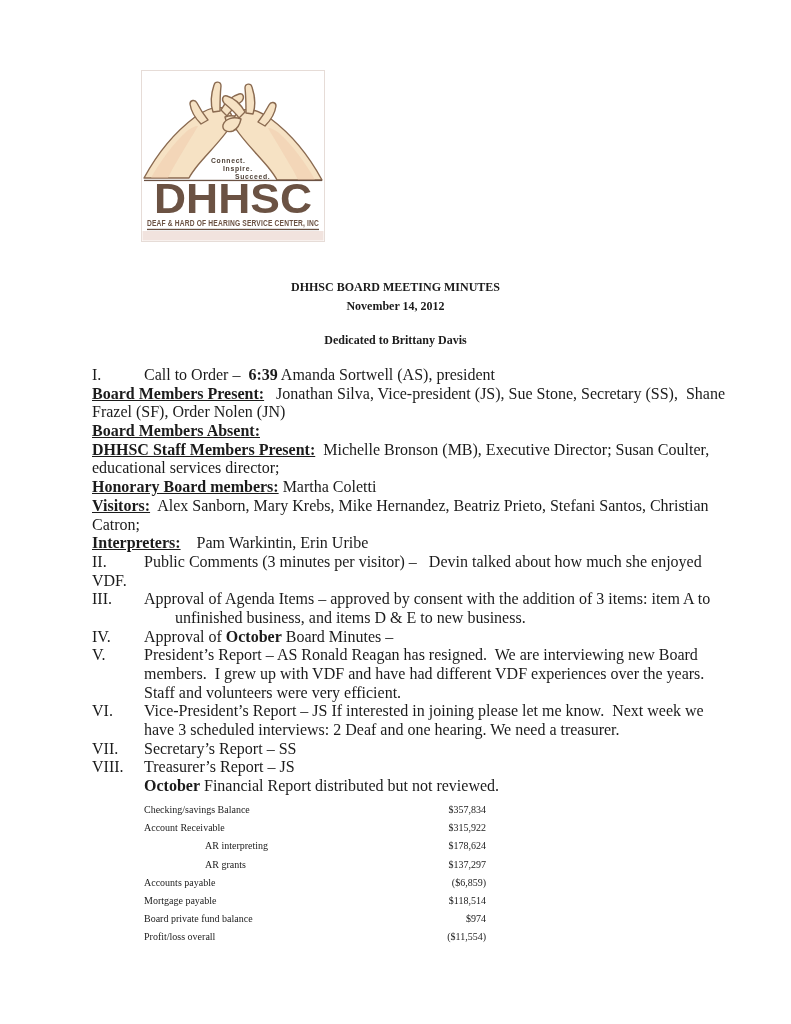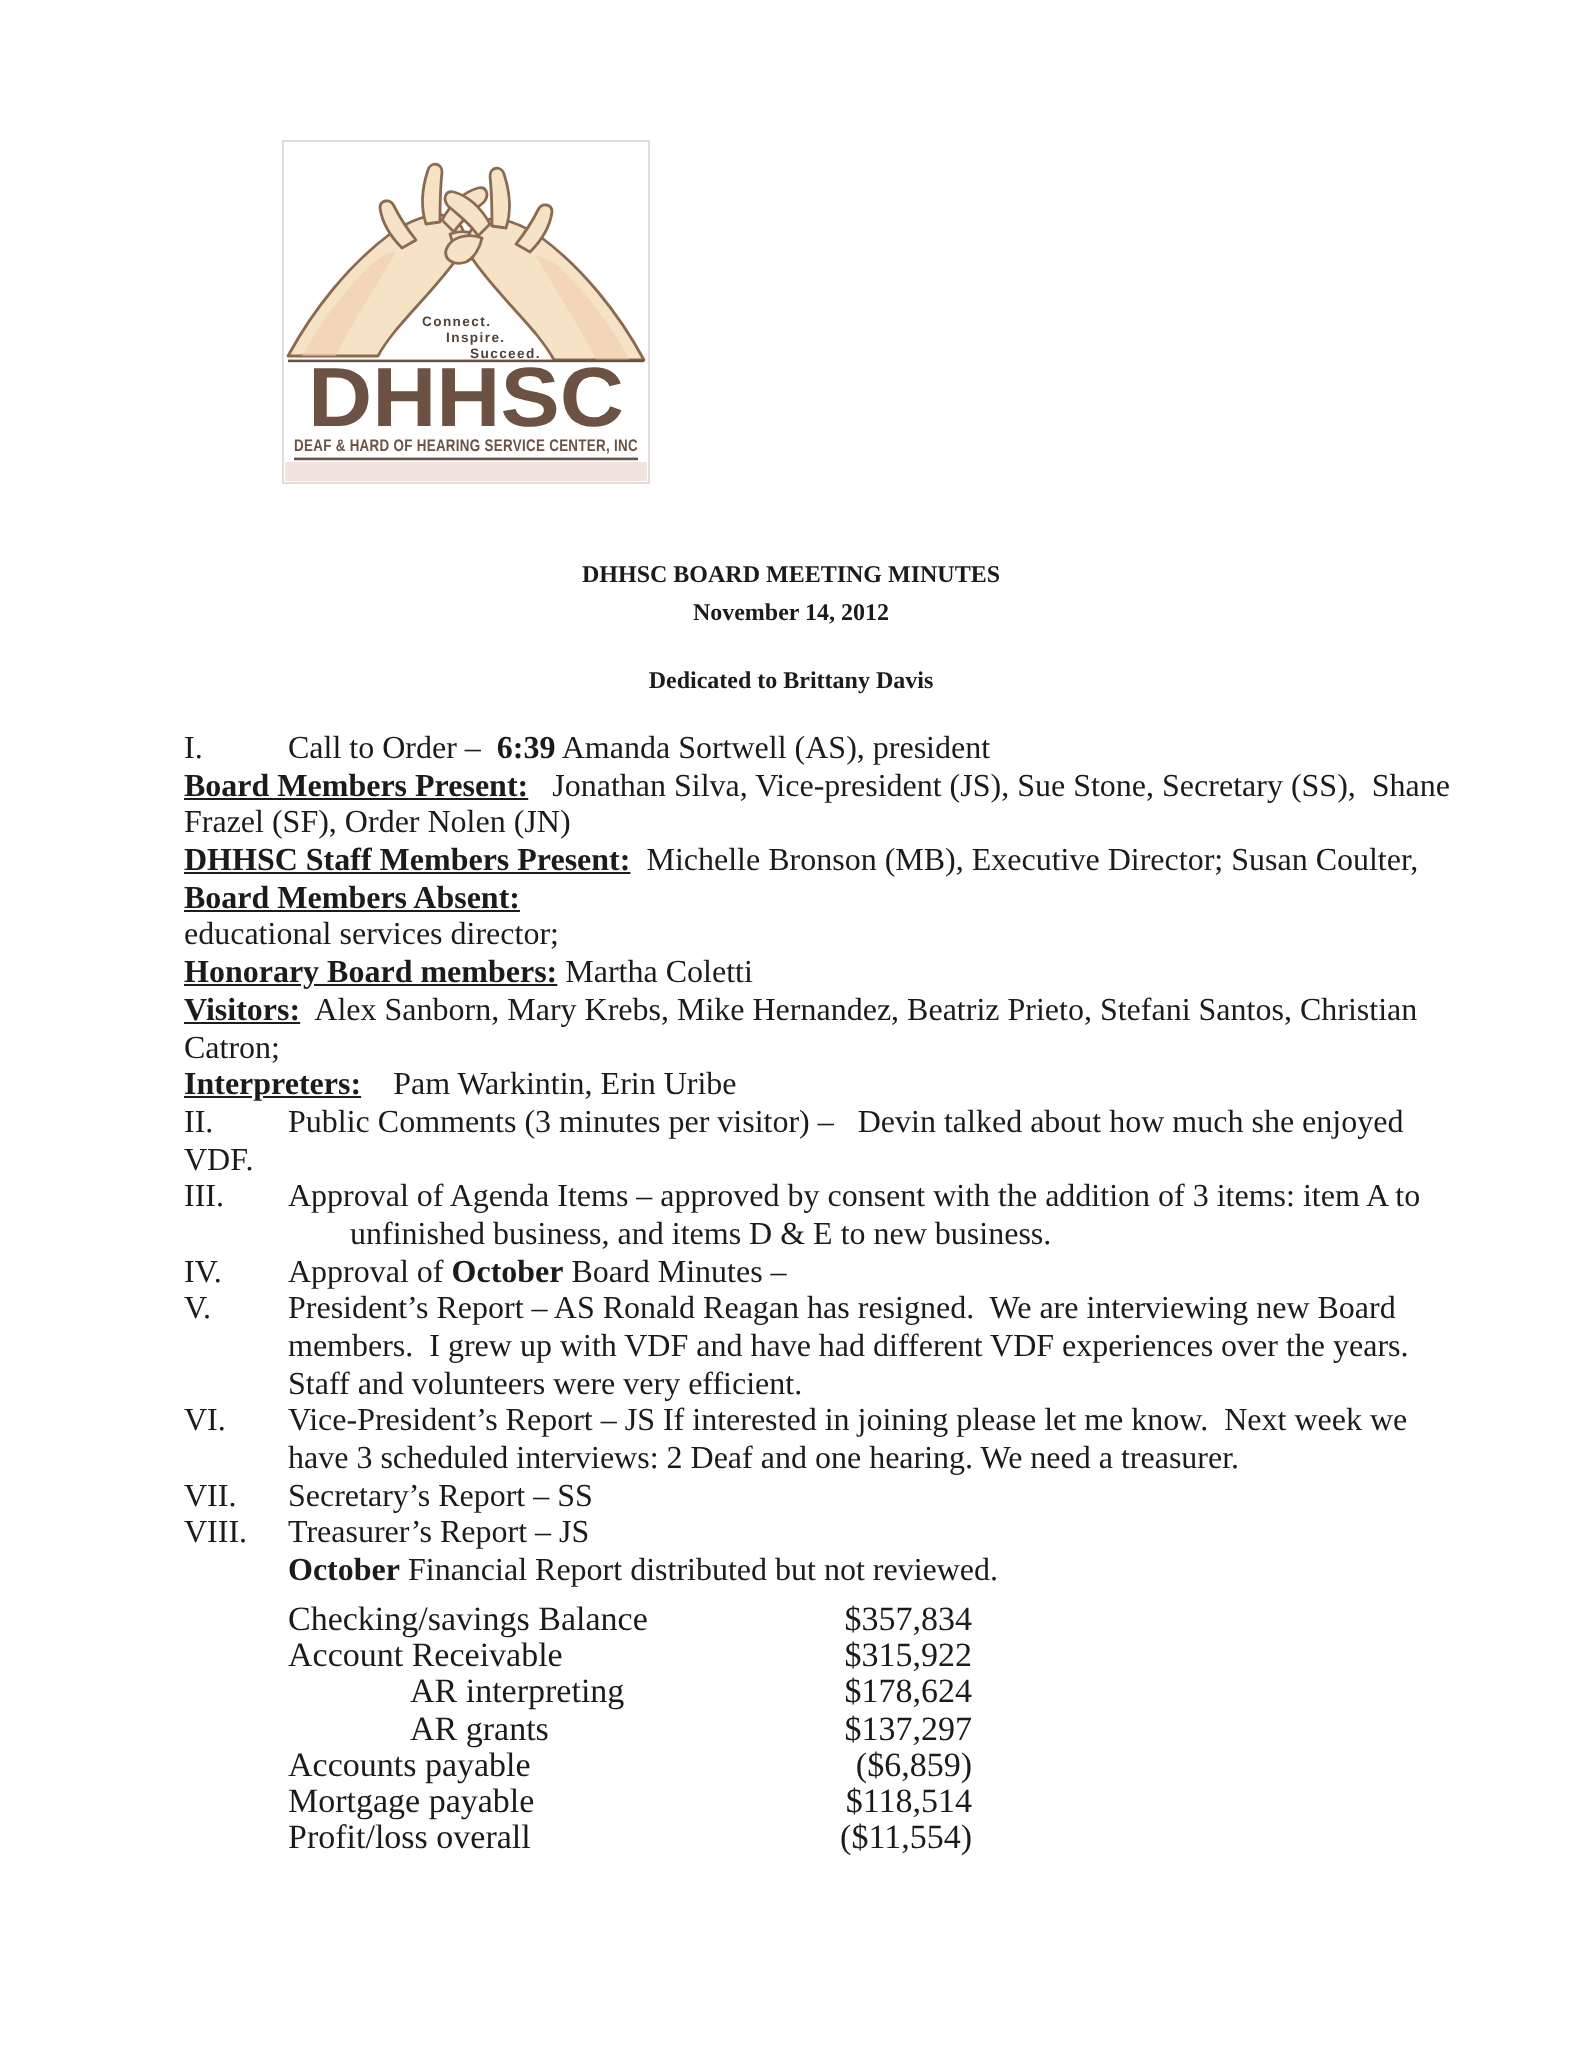--- a/index.html
+++ b/index.html
@@ -17,21 +17,21 @@
 
   .bodytext { position:absolute; left:92px; top:366px; width:611px;
               font-size:16px; }
   .ln  { height:18.7px; line-height:18.7px; white-space:pre; }
   .num { display:inline-block; width:52px; white-space:pre; }
   .ind1 { padding-left:52px; }
   .ind2 { padding-left:83px; }
   .u { text-decoration:underline;font-weight:bold; }
   .b { font-weight:bold; }
 
-  .fin { position:absolute; left:92px; top:801px; width:394px; font-size:17px; }
+  .fin { position:absolute; left:92px; top:801px; width:394px; font-size:10px; }
   .frow { height:18.2px; line-height:18.2px; display:flex; }
   .flabel { padding-left:52px; flex:1; white-space:pre; }
   .frow.sub .flabel { padding-left:113px; }
   .famt { text-align:right; white-space:pre; }
 
   .hand  { fill:#f6e2c4; stroke:#8a6a50; stroke-width:1.4; stroke-linejoin:round; }
   .shade { fill:#efc9ab; opacity:.5; stroke:none; }
   .logo-tagline { font-family:"Liberation Sans", sans-serif; font-size:6.8px;
                   font-weight:600; letter-spacing:.7px; }
   .logo-acronym { font-family:"Liberation Sans", sans-serif; font-size:42px;
@@ -77,22 +77,22 @@
 </div>
 
 <div class="hdr" id="title-line">DHHSC BOARD MEETING MINUTES</div>
 <div class="hdr" id="date-line">November 14, 2012</div>
 <div class="hdr" id="dedication">Dedicated to Brittany Davis</div>
 
 <div class="bodytext">
   <div class="ln"><span class="num">I.</span><span>Call to Order –  </span><span class="b">6:39</span><span> Amanda Sortwell (AS), president</span></div>
   <div class="ln"><span class="u">Board Members Present:</span><span>   Jonathan Silva, Vice-president (JS), Sue Stone, Secretary (SS),  Shane</span></div>
   <div class="ln"><span>Frazel (SF), Order Nolen (JN)</span></div>
+  <div class="ln"><span class="u">Board Members Absent:</span></div>
   <div class="ln"><span class="u">DHHSC Staff Members Present:</span><span>  Michelle Bronson (MB), Executive Director; Susan Coulter,</span></div>
-  <div class="ln"><span class="u">Board Members Absent:</span></div>
   <div class="ln"><span>educational services director;</span></div>
   <div class="ln"><span class="u">Honorary Board members:</span><span> Martha Coletti</span></div>
   <div class="ln"><span class="u">Visitors:</span><span>  Alex Sanborn, Mary Krebs, Mike Hernandez, Beatriz Prieto, Stefani Santos, Christian</span></div>
   <div class="ln"><span>Catron;</span></div>
   <div class="ln"><span class="u">Interpreters:</span><span>    Pam Warkintin, Erin Uribe</span></div>
   <div class="ln"><span class="num">II.</span><span>Public Comments (3 minutes per visitor) –   Devin talked about how much she enjoyed</span></div>
   <div class="ln"><span>VDF.</span></div>
   <div class="ln"><span class="num">III.</span><span>Approval of Agenda Items – approved by consent with the addition of 3 items: item A to</span></div>
   <div class="ln ind2"><span>unfinished business, and items D &amp; E to new business.</span></div>
   <div class="ln"><span class="num">IV.</span><span>Approval of </span><span class="b">October</span><span> Board Minutes –</span></div>
@@ -125,16 +125,20 @@
     </div>
   <div class="frow">
       <span class="flabel">Accounts payable</span>
       <span class="famt">($6,859)</span>
     </div>
   <div class="frow">
       <span class="flabel">Mortgage payable</span>
       <span class="famt">$118,514</span>
     </div>
   <div class="frow">
+      <span class="flabel">Board private fund balance</span>
+      <span class="famt">$974</span>
+    </div>
+  <div class="frow">
       <span class="flabel">Profit/loss overall</span>
       <span class="famt">($11,554)</span>
     </div>
 </div>
 
 </body></html>

